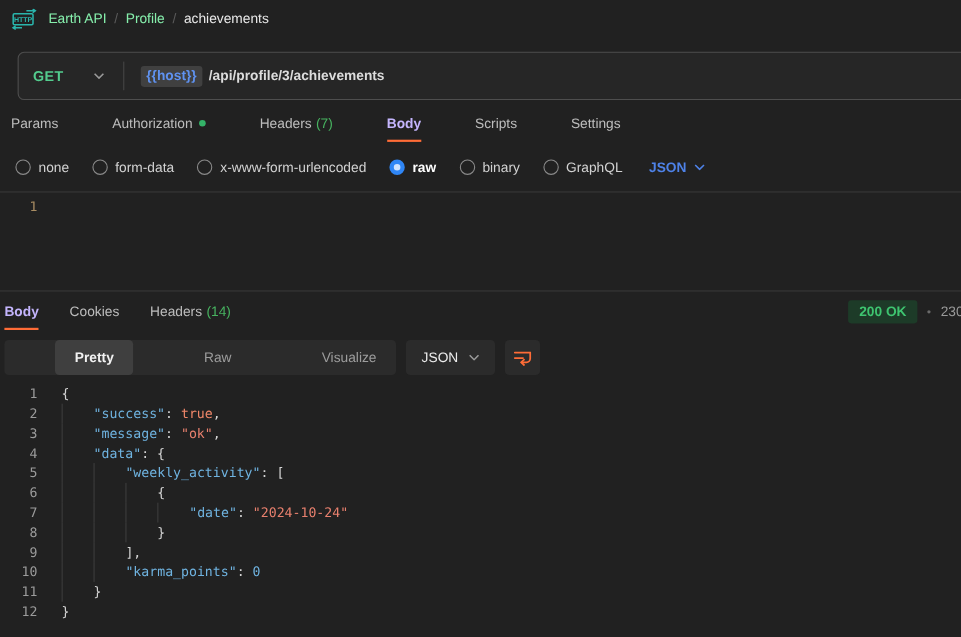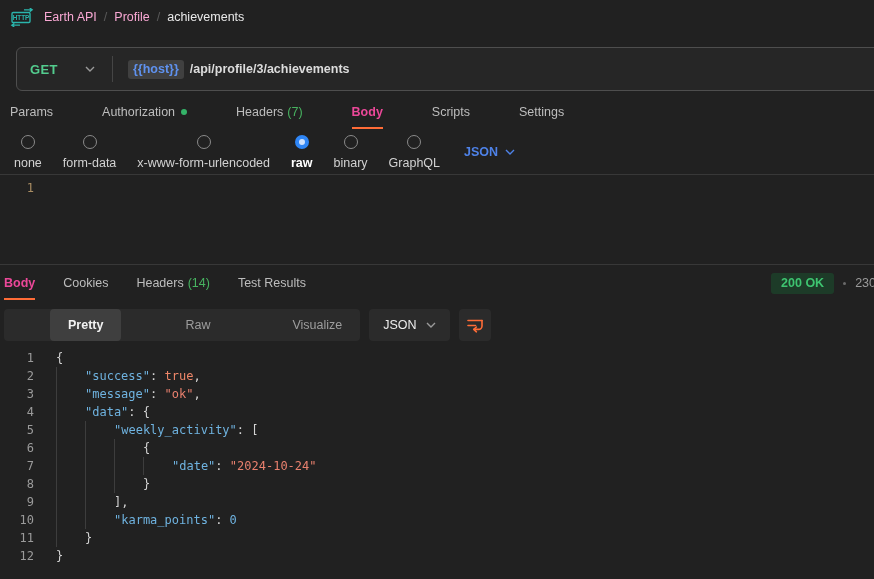--- a/index.html
+++ b/index.html
@@ -4,44 +4,44 @@
 <style>
   * { margin:0; padding:0; box-sizing:border-box; }
   html,body { width:874px; height:579px; background:#212121; overflow:hidden; }
   .app { width:874px; height:579px; background:#212121; color:#c9c9c9;
          font-family:"Liberation Sans", sans-serif; font-size:12.5px;
          display:flex; flex-direction:column; overflow:hidden; }
 
   
   .breadcrumb { height:34px; display:flex; align-items:center; padding-left:10px; flex:none; }
   .bc-icon { margin-right:10px; display:flex; }
-  .bc-item { color:#f9a8d4; }
+  .bc-item { color:#86efac; }
   .bc-sep { color:#5a5a5a; margin:0 7px; }
   .bc-current { color:#e9e9e9; font-weight:400; }
 
   
   .url-row { flex:none; height:44px; margin:13px -8px 0 16px;
              background:#262626; border:1px solid #4e4e4e; border-radius:6px;
              display:flex; align-items:center; }
   .method { color:#53cc8e; font-weight:700; font-size:13px; padding-left:13px; letter-spacing:.4px; }
   .method-chevron { color:#9a9a9a; margin-left:27px; display:flex; }
   .url-divider { width:1px; height:26px; background:#454545; margin:0 15px 0 17px; }
   .host-badge { background:#404040; color:#5f92f0; padding:2px 5px 3px; border-radius:3px; font-weight:600; }
   .url-path { color:#dcdcdc; margin-left:6px; font-weight:600; }
 
   
   .req-tabs { flex:none; display:flex; align-items:stretch; height:31px; margin:7px 0 0 10px; gap:49px; }
   .tab { display:flex; align-items:center; color:#bdbdbd; cursor:default; border-bottom:2px solid transparent; padding-bottom:2px; }
-  .tab.active { color:#ec4899; font-weight:600; border-bottom-color:#ff6c37; }
+  .tab.active { color:#c4b5fd; font-weight:600; border-bottom-color:#ff6c37; }
   .tab .count { color:#47b360; margin-left:4px; }
   .tab .dot { width:6px; height:6px; border-radius:50%; background:#34b368; margin-left:6px; }
 
   
   .mode-row { flex:none; display:flex; align-items:center; height:24px; margin:11px 0 0 14px; gap:21px; }
-  .mode { display:flex; align-items:center; gap:7px; color:#d2d2d2;flex-direction:column; }
+  .mode { display:flex; align-items:center; gap:7px; color:#d2d2d2; }
   .radio { width:14px; height:14px; border-radius:50%; border:1px solid #8a8a8a; flex:none; }
   .mode.selected .radio { border:4px solid #2f86f6; background:#cfe3ff; }
   .mode.selected { color:#ffffff; font-weight:600; }
   .lang-select { display:flex; align-items:center; gap:7px; color:#4e82e8; font-weight:600; margin-left:3px; }
 
   
   .req-editor { flex:none; height:91px; margin-top:10px; border-top:1px solid #383838;
                 border-bottom:1px solid #383838; padding-top:6px;
                 font-family:"DejaVu Sans Mono", monospace; font-size:12px; }
   .req-editor .gutter-num { display:block; width:34px; text-align:right; color:#a98d63; }
@@ -181,23 +181,20 @@
     <div class="resp-tabs" id="resp-tabs">
         <div class="tab active">
           <span>Body</span>
         </div>
         <div class="tab">
           <span>Cookies</span>
         </div>
         <div class="tab">
           <span>Headers</span>
           <span class="count">(14)</span>
-        </div>
-        <div class="tab">
-          <span>Test Results</span>
         </div>
       </div>
     <div class="right-status">
       <span class="status-badge">200 OK</span>
       <span class="sep-dot"></span>
       <span class="time">230</span>
     </div>
   </div>
 
   <div class="resp-toolbar">

